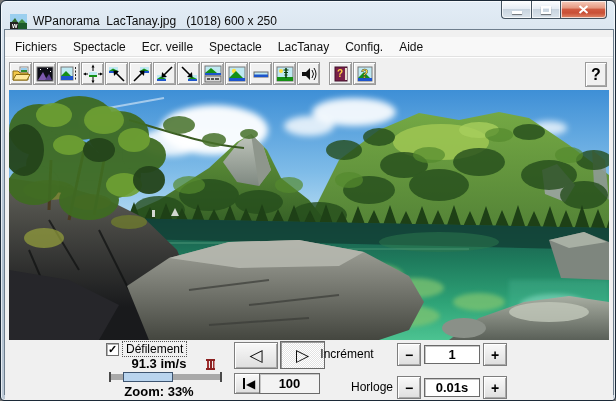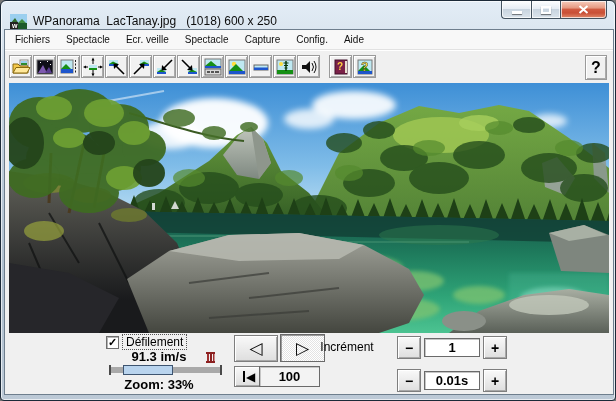--- a/index.html
+++ b/index.html
@@ -30,21 +30,21 @@
     width:46px; border-radius:0 0 4px 0; border-left:none;
     background:linear-gradient(180deg,#f7cdbd 0%,#e69a82 40%,#d05a40 50%,#c94f36 70%,#e08a6a 100%);
   }
   .glyph-min { width:10px; height:3px; background:#fff; box-shadow:0 1px 1px rgba(0,0,0,.5); margin-top:6px; }
   .glyph-max { width:10px; height:8px; border:2px solid #fff; box-shadow:0 1px 1px rgba(0,0,0,.45); }
   
   .client {
     position:absolute; left:4px; top:29px; width:608px; height:364px;
     background:#f0f0f0; box-shadow:0 0 0 1px #6e7e8d;
   }
-  .menubar { height:20px; background:#f8f8f8; display:flex; align-items:center; font-size:10px; color:#111; padding-left:2px; border-bottom:1px solid #e2e2e2; }
+  .menubar { height:20px; background:#f8f8f8; display:flex; align-items:center; font-size:12px; color:#111; padding-left:2px; border-bottom:1px solid #e2e2e2;margin-top:7px; }
   .menu-item { padding:2px 8px; cursor:default; }
   .toolbar { position:relative; height:33px; background:#f0f0f0; display:flex; align-items:flex-start; padding:4px 0 0 4px; border-top:1px solid #fff; }
   .tbtn {
     width:23px; height:23px; margin-right:1px; display:flex; align-items:center; justify-content:center;
     background:#f1f1f1; border:1px solid #9a9a9a;
     box-shadow: inset 1px 1px 0 #ffffff, inset -1px -1px 0 #ababab;
   }
   .tbtn.group-gap { margin-left:8px; }
   .tbtn svg { display:block; }
   .help-btn {
@@ -134,21 +134,21 @@
     </div>
   </div>
 
   <div class="client">
 
     <div class="menubar">
       <span class="menu-item">Fichiers</span>
       <span class="menu-item">Spectacle</span>
       <span class="menu-item">Ecr. veille</span>
       <span class="menu-item">Spectacle</span>
-      <span class="menu-item">Capture</span>
+      <span class="menu-item">LacTanay</span>
       <span class="menu-item">Config.</span>
       <span class="menu-item">Aide</span>
     </div>
 
     <div class="toolbar">
       <div class="tbtn" title="open-file">
         <svg width="20" height="20">
           <rect x="9" y="3" width="8" height="6" fill="#fff" stroke="#888"></rect>
           <rect x="10" y="4" width="6" height="2" fill="#9acfef"></rect>
           <rect x="10" y="6" width="6" height="2" fill="#2e8a2e"></rect>
@@ -490,20 +490,21 @@
 
       <span class="abs lbl-inc">Incrément</span>
       <div class="abs btn3d sp m1">
           <span>−</span>
         </div>
       <div class="abs field fv1">1</div>
       <div class="abs btn3d sp p1">
           <span>+</span>
         </div>
 
+      <span class="abs lbl-hor">Horloge</span>
       <div class="abs btn3d sp m2">
           <span>−</span>
         </div>
       <div class="abs field fv2">0.01s</div>
       <div class="abs btn3d sp p2">
           <span>+</span>
         </div>
     </div>
 
   </div>

